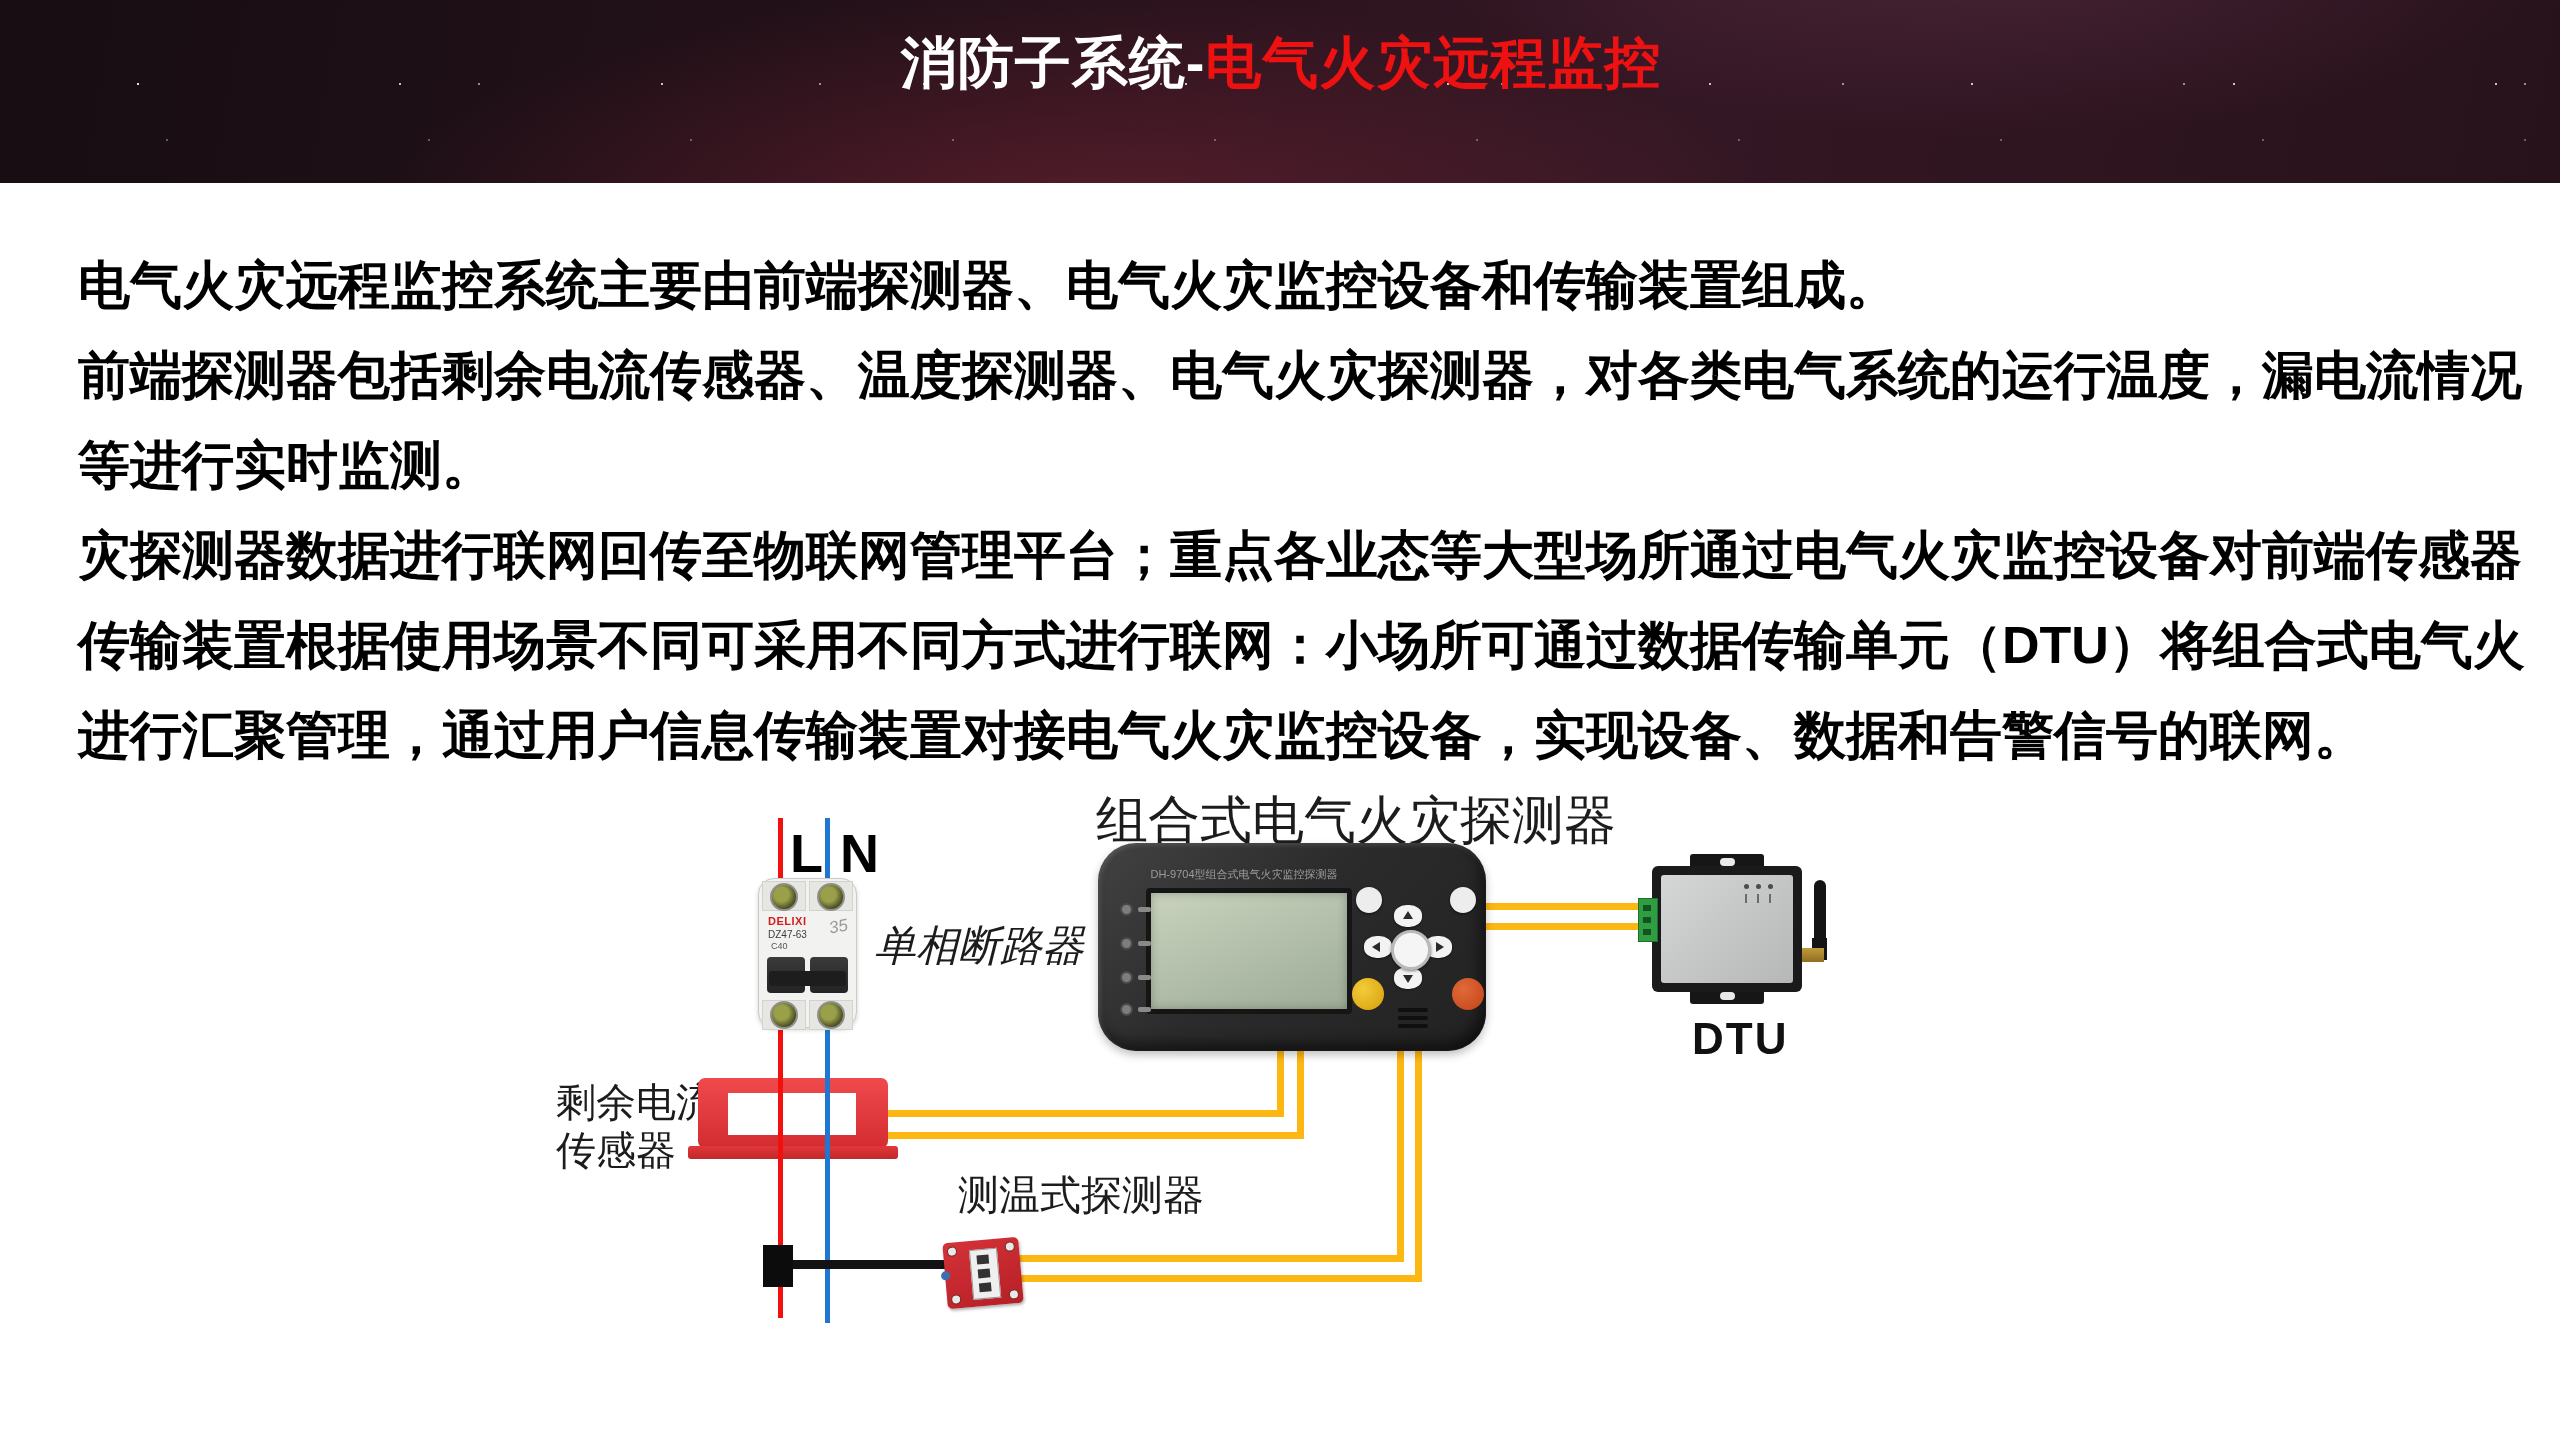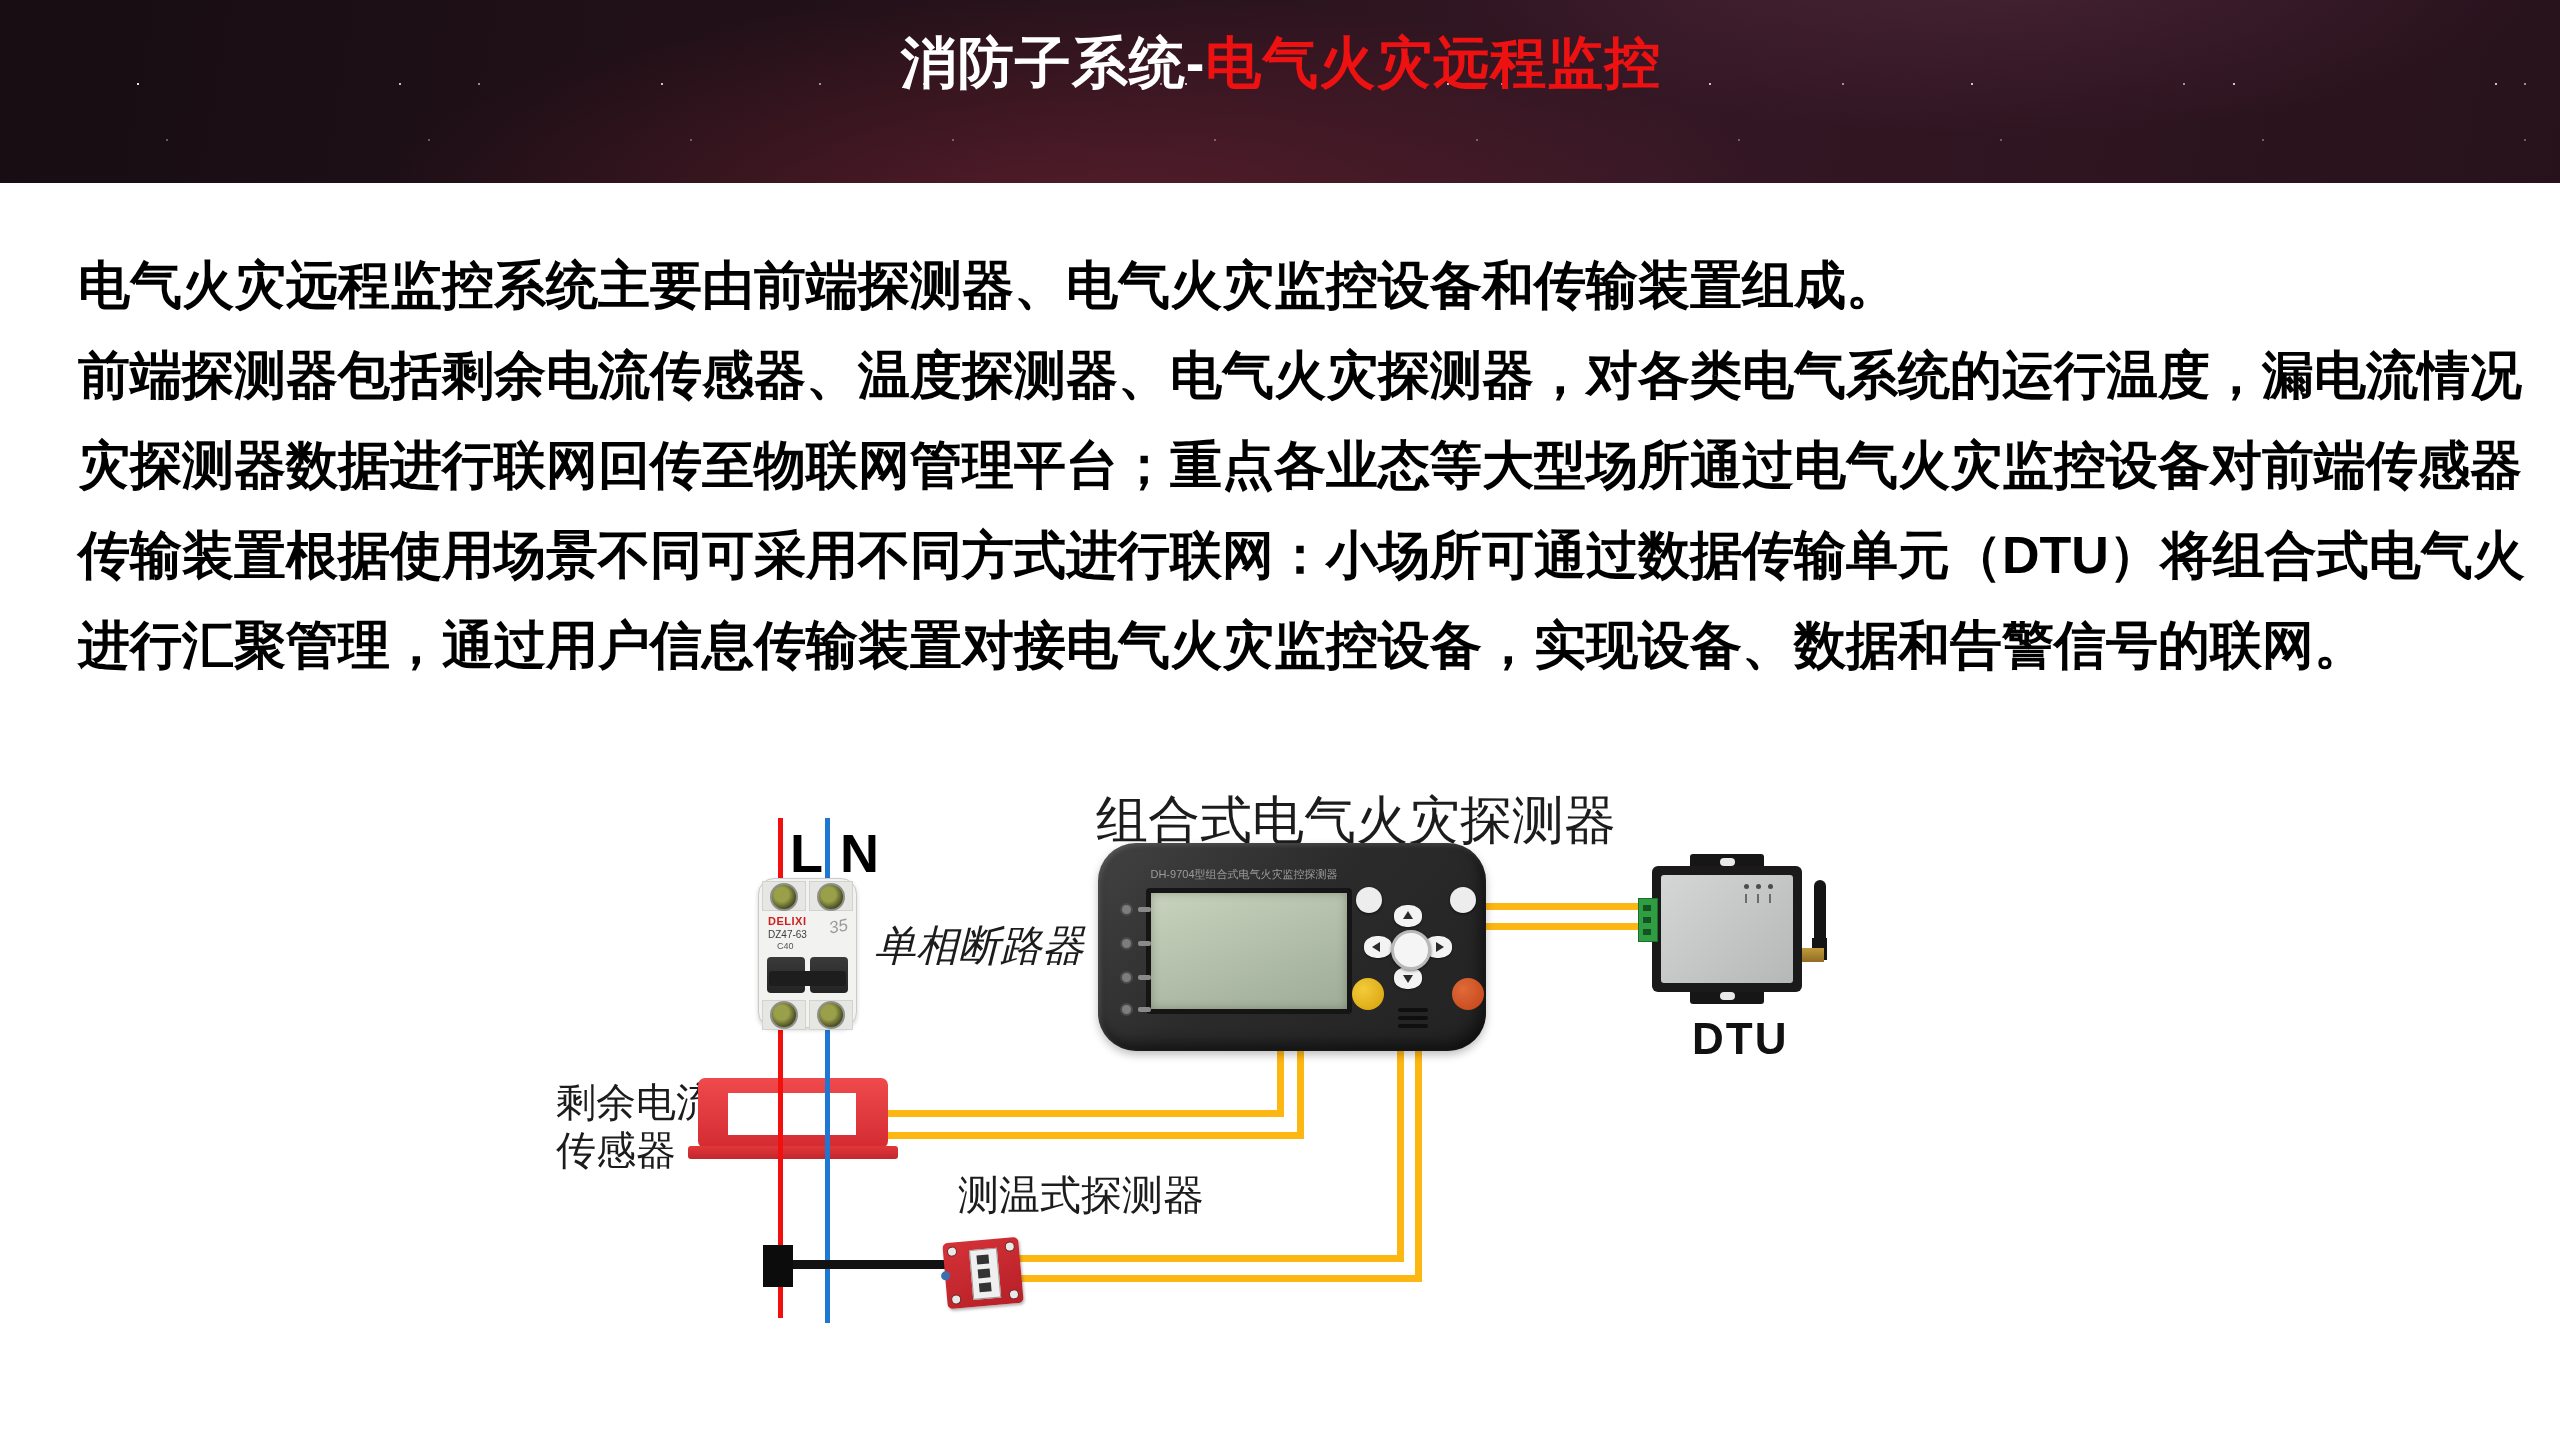--- a/index.html
+++ b/index.html
@@ -50,21 +50,21 @@
   .lbl-n{left:840px;top:822px;font-size:54px;font-weight:bold;color:#000;}
   
   .breaker{position:absolute;left:758px;top:878px;width:97px;height:148px;background:#f2f2f0;
     border:1px solid #cbcbc8;border-radius:16px;z-index:5;box-shadow:0 2px 4px rgba(0,0,0,.18);}
   .term{position:absolute;width:42px;height:28px;background:#e6e6e3;border:1px solid #d2d2cf;}
   .screw{position:absolute;width:24px;height:24px;border-radius:50%;
     background:radial-gradient(circle at 40% 40%, #9aa04a 0 35%, #4c5023 70%, #2e3115 100%);
     border:2px solid #8f8f8c;}
   .brk-brand{position:absolute;left:9px;top:36px;font-size:11px;font-weight:bold;color:#d21d1d;letter-spacing:.5px;}
   .brk-model{position:absolute;left:9px;top:50px;font-size:10px;color:#3c3c3c;}
-  .brk-rating{position:absolute;left:18px;top:62px;font-size:9px;color:#555;}
+  .brk-rating{position:absolute;left:12px;top:62px;font-size:9px;color:#555;}
   .brk-mark{position:absolute;right:8px;top:38px;font-size:17px;color:#9a9a9a;transform:rotate(-12deg);font-style:italic;}
   .toggle{position:absolute;width:38px;height:36px;background:linear-gradient(180deg,#3a3a3a,#242424);border-radius:4px;top:78px;}
   .togglebar{position:absolute;left:10px;top:92px;width:77px;height:15px;background:#1d1d1d;border-radius:3px;}
   
   .ring{position:absolute;left:698px;top:1078px;width:190px;height:70px;
     background:linear-gradient(180deg,#f04a4d,#d32b31);border-radius:7px;z-index:3;}
   .ring-window{position:absolute;left:30px;top:15px;width:128px;height:42px;background:#ffffff;}
   .ring-base{position:absolute;left:688px;top:1146px;width:210px;height:13px;
     background:linear-gradient(180deg,#e23739,#c0272c);border-radius:3px;z-index:3;}
   
@@ -132,20 +132,21 @@
     <div class="stars"></div>
     <div class="stars s2"></div>
     <div class="slide-title">
       <span class="title-white">消防子系统-</span><span class="title-red">电气火灾远程监控</span>
     </div>
   </div>
 
   <div class="bodytext">
     <div>电气火灾远程监控系统主要由前端探测器、电气火灾监控设备和传输装置组成。</div>
     <div>前端探测器包括剩余电流传感器、温度探测器、电气火灾探测器，对各类电气系统的运行温度，漏电流情况</div>
+    <div>等进行实时监测。</div>
     <div>灾探测器数据进行联网回传至物联网管理平台；重点各业态等大型场所通过电气火灾监控设备对前端传感器</div>
     <div>传输装置根据使用场景不同可采用不同方式进行联网：小场所可通过数据传输单元（DTU）将组合式电气火</div>
     <div>进行汇聚管理，通过用户信息传输装置对接电气火灾监控设备，实现设备、数据和告警信号的联网。</div>
   </div>
 
   <div>
 
     <div class="lbl lbl-combined">组合式电气火灾探测器</div>
     <div class="lbl lbl-l">L</div>
     <div class="lbl lbl-n">N</div>

